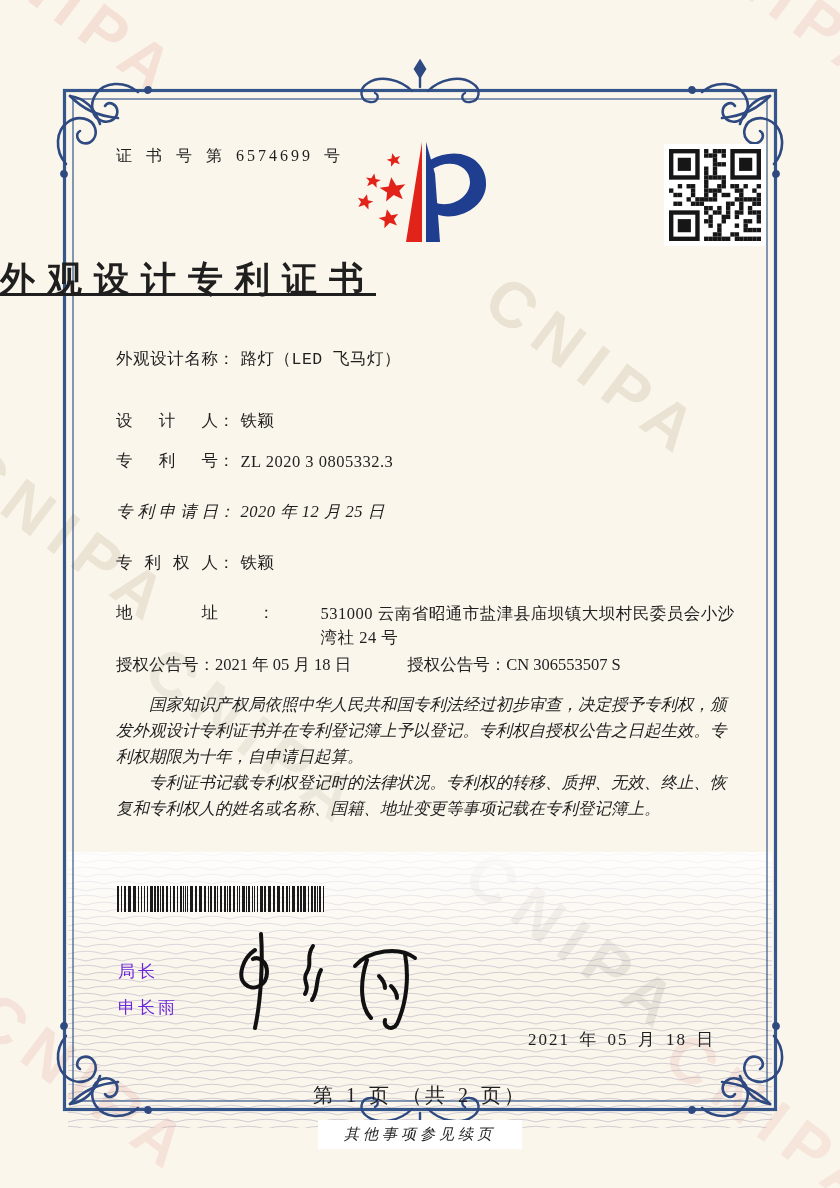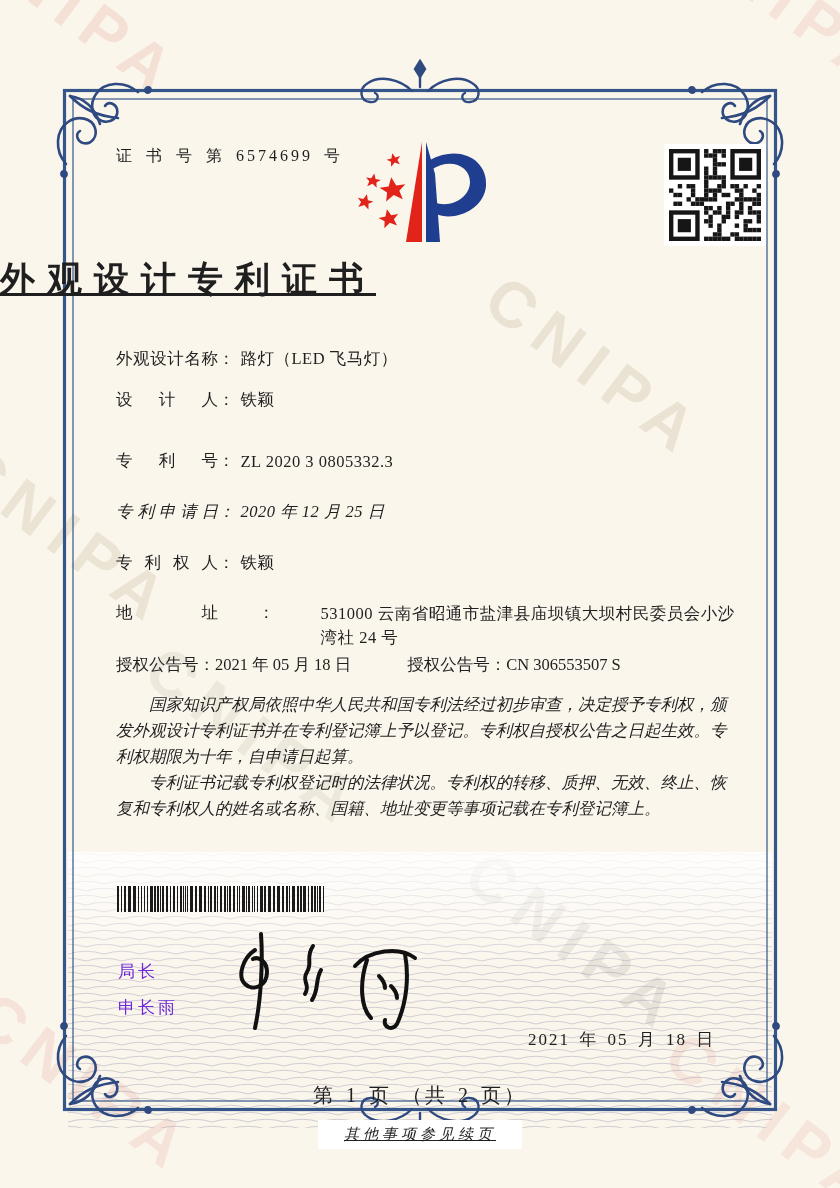--- a/index.html
+++ b/index.html
@@ -24,36 +24,36 @@
   .content{position:absolute;left:0;top:0;width:741px;height:1188px;z-index:3;}
   .cert-no{position:absolute;left:116px;top:146px;font-size:16px;letter-spacing:3px;word-spacing:4px;}
   .logo{position:absolute;left:336px;top:126px;}
   .qr{position:absolute;left:664px;top:144px;background:#fff;padding:5px;line-height:0;}
   .title{position:absolute;left:0;top:256px;width:840px;text-align:left;font-size:35px;
          font-weight:bold;letter-spacing:12px;text-decoration:underline;}
   .field{position:absolute;left:116px;width:620px;font-size:16.5px;display:flex;align-items:flex-start;}
   .field .lab{display:inline-block;width:102px;text-align:justify;text-align-last:justify;flex:0 0 102px;}
   .field .col{flex:0 0 auto;}
   .field .val{margin-left:6px;letter-spacing:.5px;}
-  .f0{top:348px;}.f1{top:389px;align-items:center;}.f2{top:450px;align-items:flex-end;}.f3{top:501px;font-style:italic;}.f4{top:552px;}.f5{top:602px;gap:40px;}
+  .f0{top:348px;font-family:Liberation Mono, monospace;}.f1{top:410px;align-items:center;}.f2{top:450px;align-items:flex-end;}.f3{top:501px;font-style:italic;}.f4{top:552px;}.f5{top:602px;gap:40px;}
   .f5 .val{max-width:418px;line-height:24px;}
   .grant{position:absolute;left:116px;top:654px;width:640px;font-size:16.5px;display:flex;}
   .grant .pair2{margin-left:56px;}
   .paras{position:absolute;left:116px;top:692px;width:614px;font-size:16.5px;line-height:26px;
          font-style:italic;}
   .paras p{margin:0;text-indent:2em;}
   .barcode{position:absolute;left:115px;top:886px;line-height:0;}
   .signer{position:absolute;left:118px;top:954px;font-family:"Liberation Sans","DejaVu Sans",sans-serif;
           font-size:17px;letter-spacing:3px;line-height:36px;color:#6d28d9;}
   .signature{position:absolute;left:212px;top:928px;}
   .issue-date{position:absolute;left:528px;top:1028px;font-size:17px;letter-spacing:2px;word-spacing:3px;}
   .page-footer{position:absolute;left:0;top:1082px;width:840px;text-align:center;font-size:20px;
                letter-spacing:3px;word-spacing:2px;}
   .cont-note{position:absolute;left:50%;top:1120px;transform:translateX(-50%);background:#fff;
-             padding:5px 26px;font-size:15px;font-style:italic;letter-spacing:4px;z-index:4;text-decoration:underline;}
+             padding:5px 26px;font-size:15px;font-style:italic;letter-spacing:4px;z-index:4;}
 </style>
 </head>
 <body>
 
 <div class="page">
 
   <span class="wm wm-a">CNIPA</span>
   <span class="wm wm-b">CNIPA</span>
   <span class="wm wm-c">CNIPA</span>
   <span class="wm wm-d">CNIPA</span>

